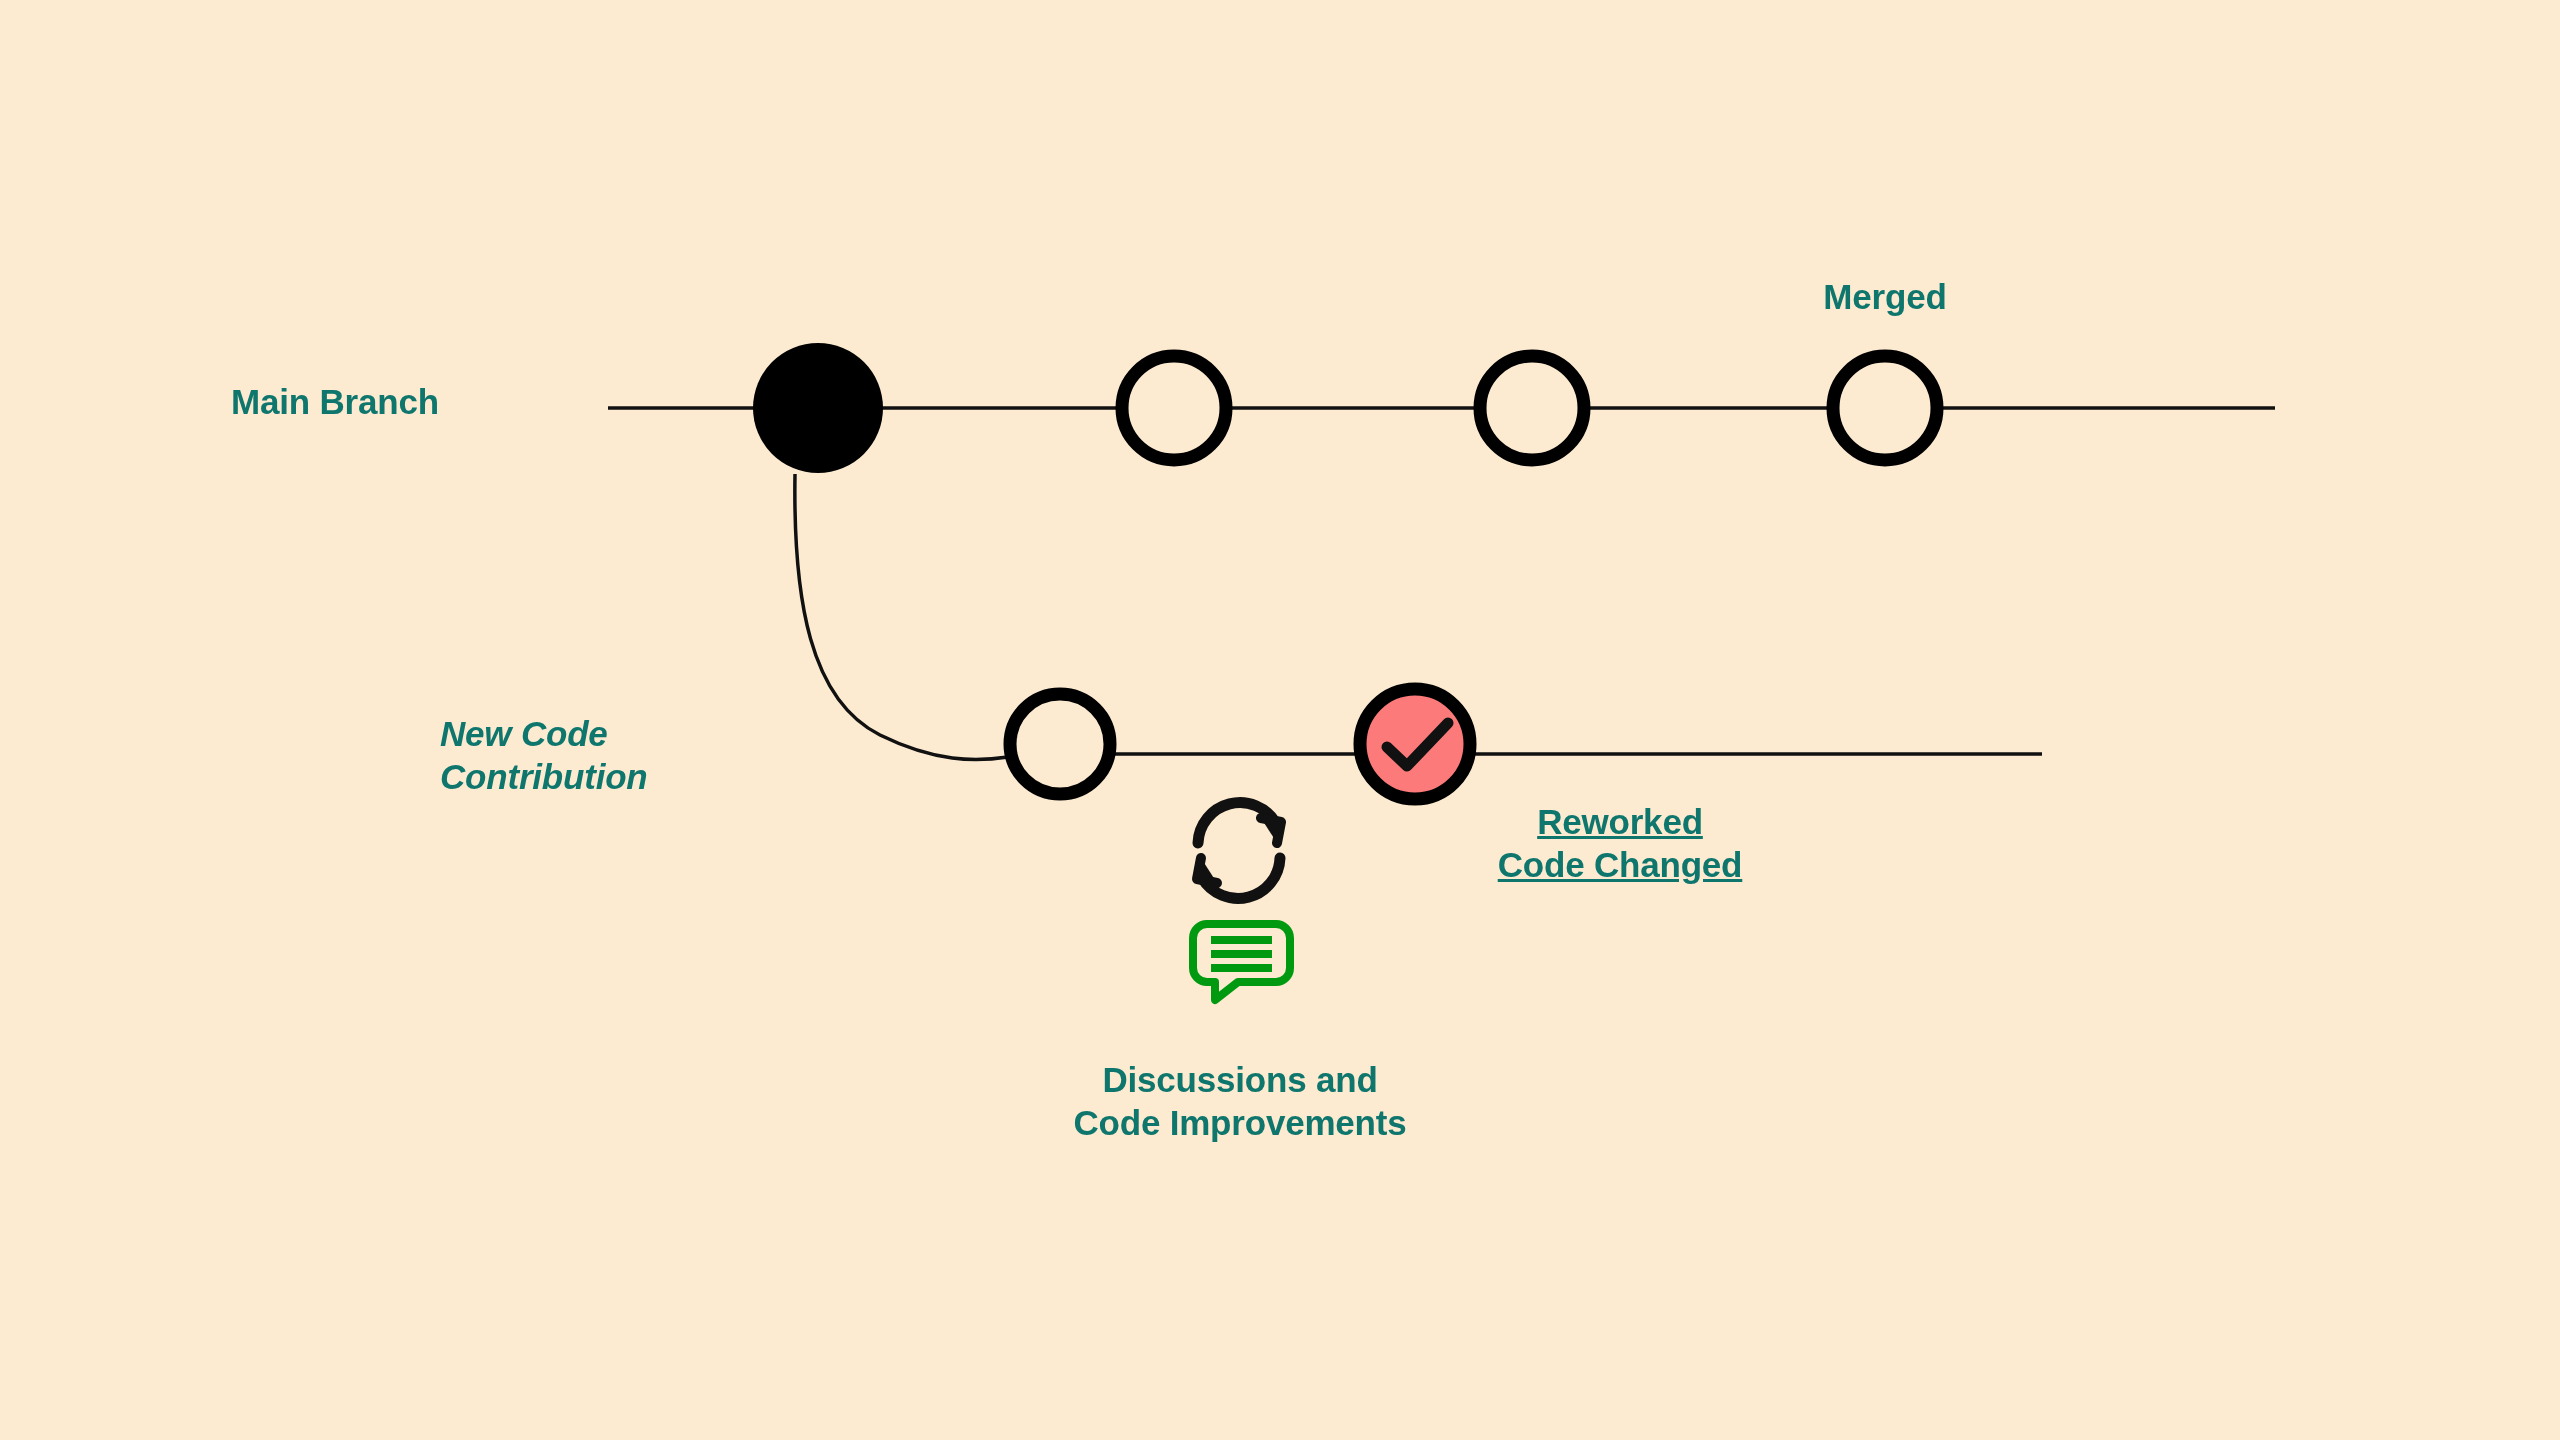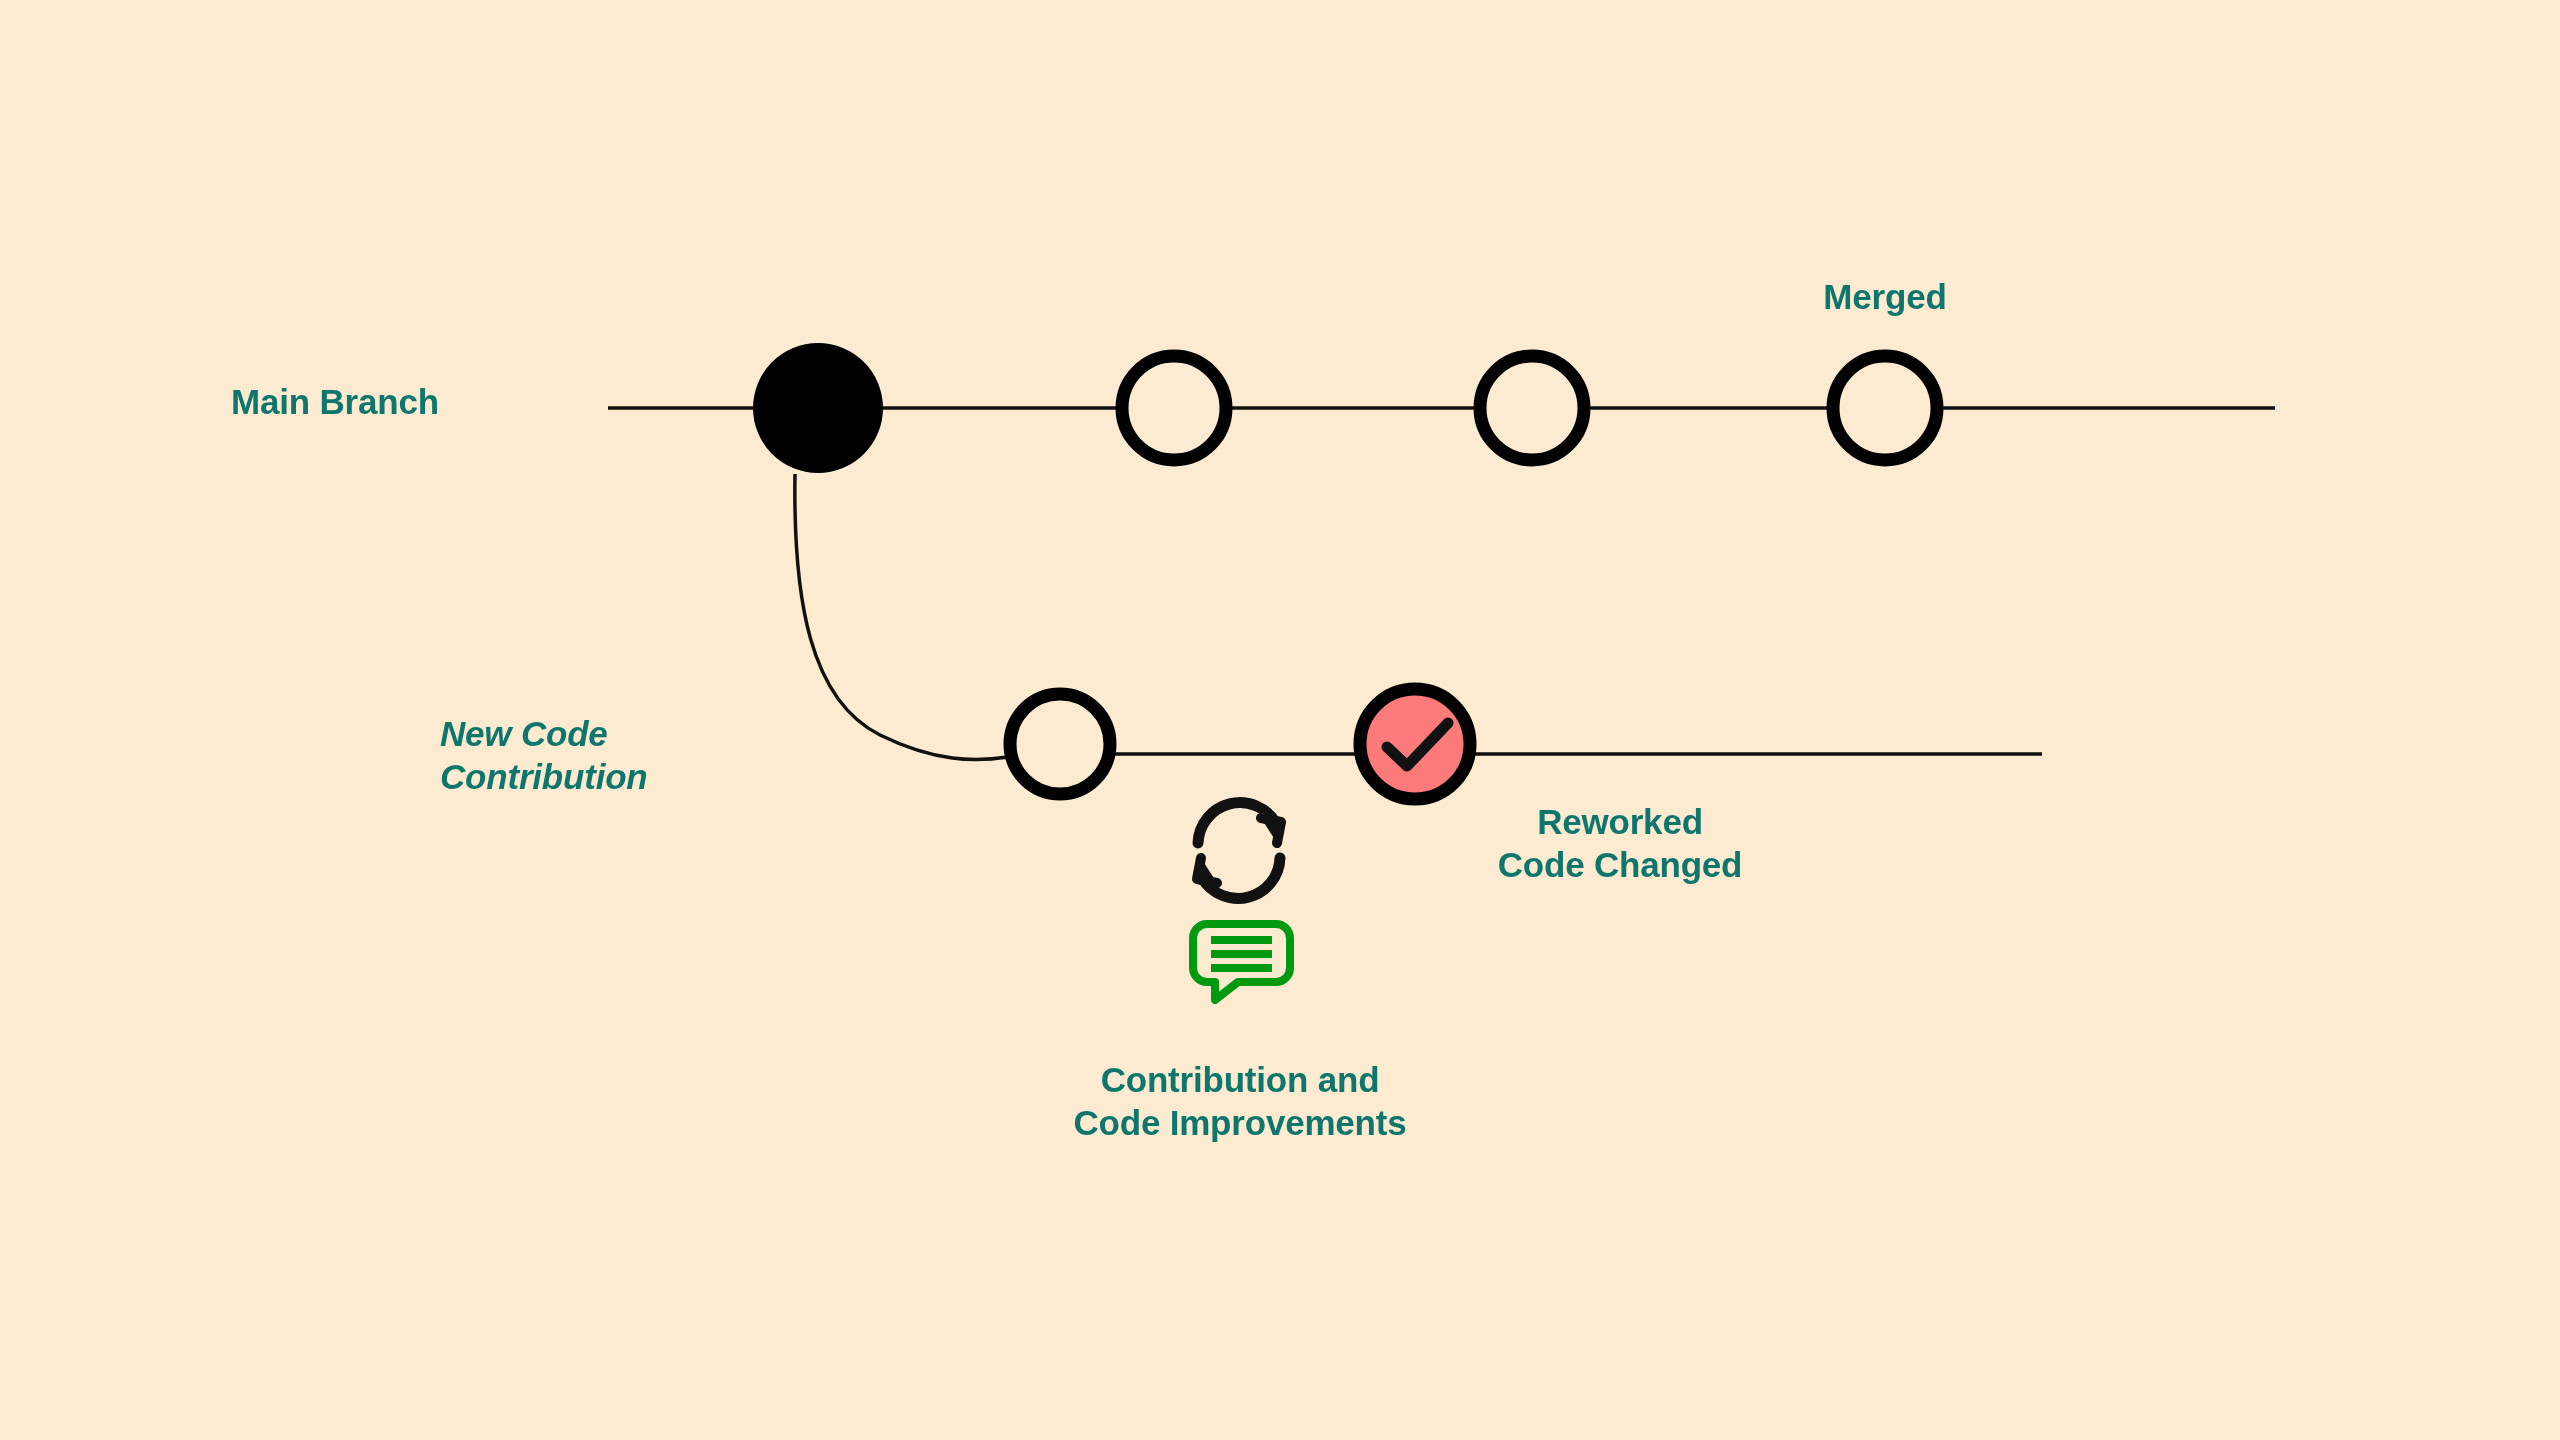--- a/index.html
+++ b/index.html
@@ -55,20 +55,21 @@
     top: 712px;
     width: 330px;
     text-align: left;
     font-style: italic;
   }
   #label-reworked {
     left: 1420px;
     top: 800px;
     width: 400px;
     text-align: center;
+    text-decoration: underline;
   }
   #label-discussions {
     left: 955px;
     top: 1058px;
     width: 570px;
     text-align: center;
   }
 </style>
 </head>
 <body>
@@ -123,16 +124,16 @@
   <div class="diagram-label" id="label-main-branch">Main Branch</div>
 
   <div class="diagram-label" id="label-merged">Merged</div>
 
   <div class="diagram-label" id="label-new-code">New Code
 Contribution</div>
 
   <div class="diagram-label" id="label-reworked">Reworked
 Code Changed</div>
 
-  <div class="diagram-label" id="label-discussions">Contribution and
+  <div class="diagram-label" id="label-discussions">Discussions and
 Code Improvements</div>
 
 </div>
 
 </body></html>

